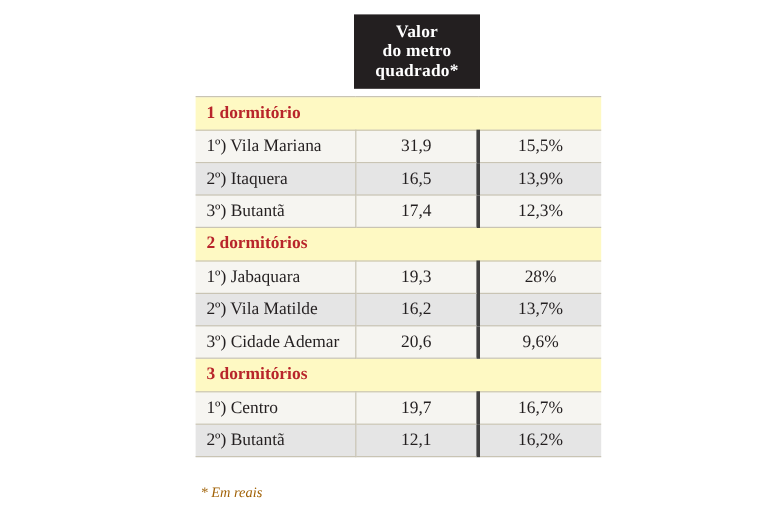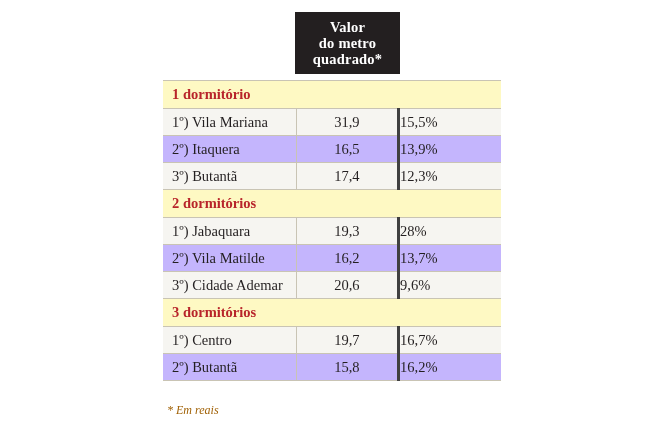--- a/index.html
+++ b/index.html
@@ -87,22 +87,23 @@
   tr.data td.col-name {
     padding-left: 9px;
     text-align: left;
     border-right: 1px solid #c9c4b4;
   }
   tr.data td.col-value {
     text-align: center;
     border-right: 3px solid #404040;
   }
   tr.data td.col-change {
+    text-align: center;
   }
-  tr.data.alt td { background: #c4b5fd; }
+  tr.data.alt td { background: #e5e5e5; }
 
   .footnote {
     position: absolute;
     left: 167px;
     top: 403px;
     font-size: 12px;
     font-style: italic;
     color: #a16207;
   }
 </style>
@@ -165,21 +166,21 @@
       <tr class="group">
         <td colspan="3">3 dormitórios</td>
       </tr>
       <tr class="data">
         <td class="col-name">1º) Centro</td>
         <td class="col-value">19,7</td>
         <td class="col-change">16,7%</td>
       </tr>
       <tr class="data alt">
         <td class="col-name">2º) Butantã</td>
-        <td class="col-value">15,8</td>
+        <td class="col-value">12,1</td>
         <td class="col-change">16,2%</td>
       </tr>
 
     </tbody>
   </table>
 
   <div class="footnote">* Em reais</div>
 
 </div>
 

